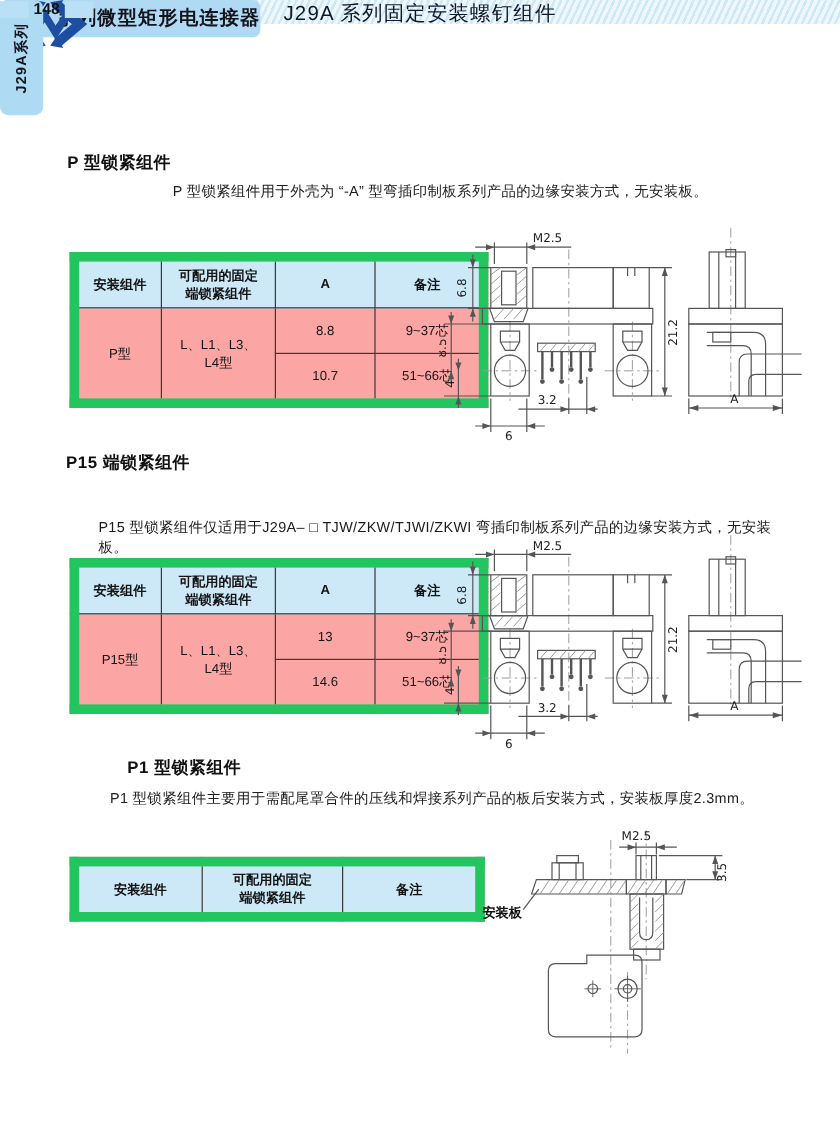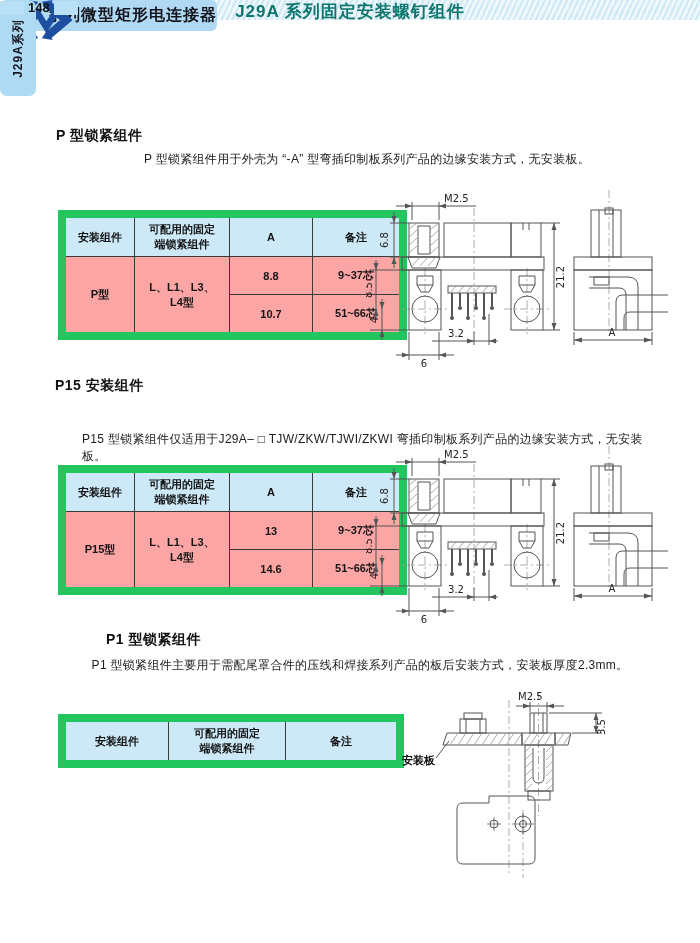--- a/index.html
+++ b/index.html
@@ -9,28 +9,28 @@
   
   .band { position:absolute; left:0; top:45; width:700px; height:20px;
           background:repeating-linear-gradient(115deg,#eef7fc 0px,#eef7fc 3px,#cfe8f6 3px,#cfe8f6 5px); }
   .logo-gap { position:absolute; left:556; top:34; width:92px; height:42px; background:#ffffff; }
   .band-title { position:absolute; left:185; top:39; width:335; height:31px; background:#b0daf3;
                 border-radius:6px; display:flex; align-items:center; justify-content:center;
                 font-size:16px; font-weight:bold; color:#14141c; letter-spacing:1px; }
   .logo { position:absolute; left:562; top:36; }
 
   .doc-title { position:absolute; left:0; top:93; width:700px; text-align:center;
-               font-size:17px; font-weight:bold; color:#0f766e; letter-spacing:1px; }
+               font-size:17px; font-weight:normal; color:#0f172a; letter-spacing:1px; }
 
   .section-heading { position:absolute; font-size:14px; font-weight:bold; color:#111; letter-spacing:0.5px; }
   .para { position:absolute; font-size:12px; color:#1c1c1c; letter-spacing:0.3px; }
 
   table.spec { position:absolute; border-collapse:collapse; border:8px solid #22c55e; background:#fca5a5; }
   table.spec th, table.spec td { border:1px solid #3a3a3a; text-align:center; vertical-align:middle;
-                                 font-size:11px; color:#141414; padding:2px 5px;font-weight:bold; }
+                                 font-size:11px; color:#141414; padding:2px 5px; }
   table.spec th { background:#cde9f8; font-weight:bold; height:34px; }
   table.spec td { height:33px; }
 
   svg.drawing { position:absolute; }
   svg text { font-family:"DejaVu Sans",sans-serif; font-size:10px; fill:#222; }
   svg text.lbl-cn { font-size:11px; font-weight:bold; fill:#111; }
 
   .side-tab { position:absolute; left:654; top:672; width:36px; height:96px; background:#aedaf3;
               border-radius:7px; display:flex; align-items:center; justify-content:center; }
   .side-tab span { transform:rotate(-90deg); white-space:nowrap; font-size:12px; font-weight:bold;
@@ -172,21 +172,21 @@
     <text x="60" y="20">M2.5</text>
     <text x="4" y="58" text-anchor="middle" transform="rotate(-90 4 58)">6.8</text>
     <text x="-12" y="108" text-anchor="middle" transform="rotate(-90 -12 108)">8.5</text>
     <text x="-6" y="138" text-anchor="middle" transform="rotate(-90 -6 138)">4</text>
     <text x="180" y="95" text-anchor="middle" transform="rotate(-90 180 95)">21.2</text>
     <text x="72" y="155" text-anchor="middle">3.2</text>
     <text x="40" y="185" text-anchor="middle">6</text>
     <text x="228" y="154" text-anchor="middle">A</text>
   </svg>
 
-  <div class="section-heading" style="left:55px; top:377px;">P15 安装组件</div>
+  <div class="section-heading" style="left:55px; top:377px;">P15 端锁紧组件</div>
   <div class="para" style="left:82px; top:403px; width:580px;margin-top:28px;">P15 型锁紧组件仅适用于J29A– □ TJW/ZKW/TJWI/ZKWI 弯插印制板系列产品的边缘安装方式，无安装板。</div>
 
   <table class="spec" style="left:58px; top:465px;">
     <tbody>
         <tr>
       <th style="width:58px;">安装组件</th>
       <th style="width:84px;">
         <span>可配用的固定</span><br>
         <span>端锁紧组件</span>
       </th>

